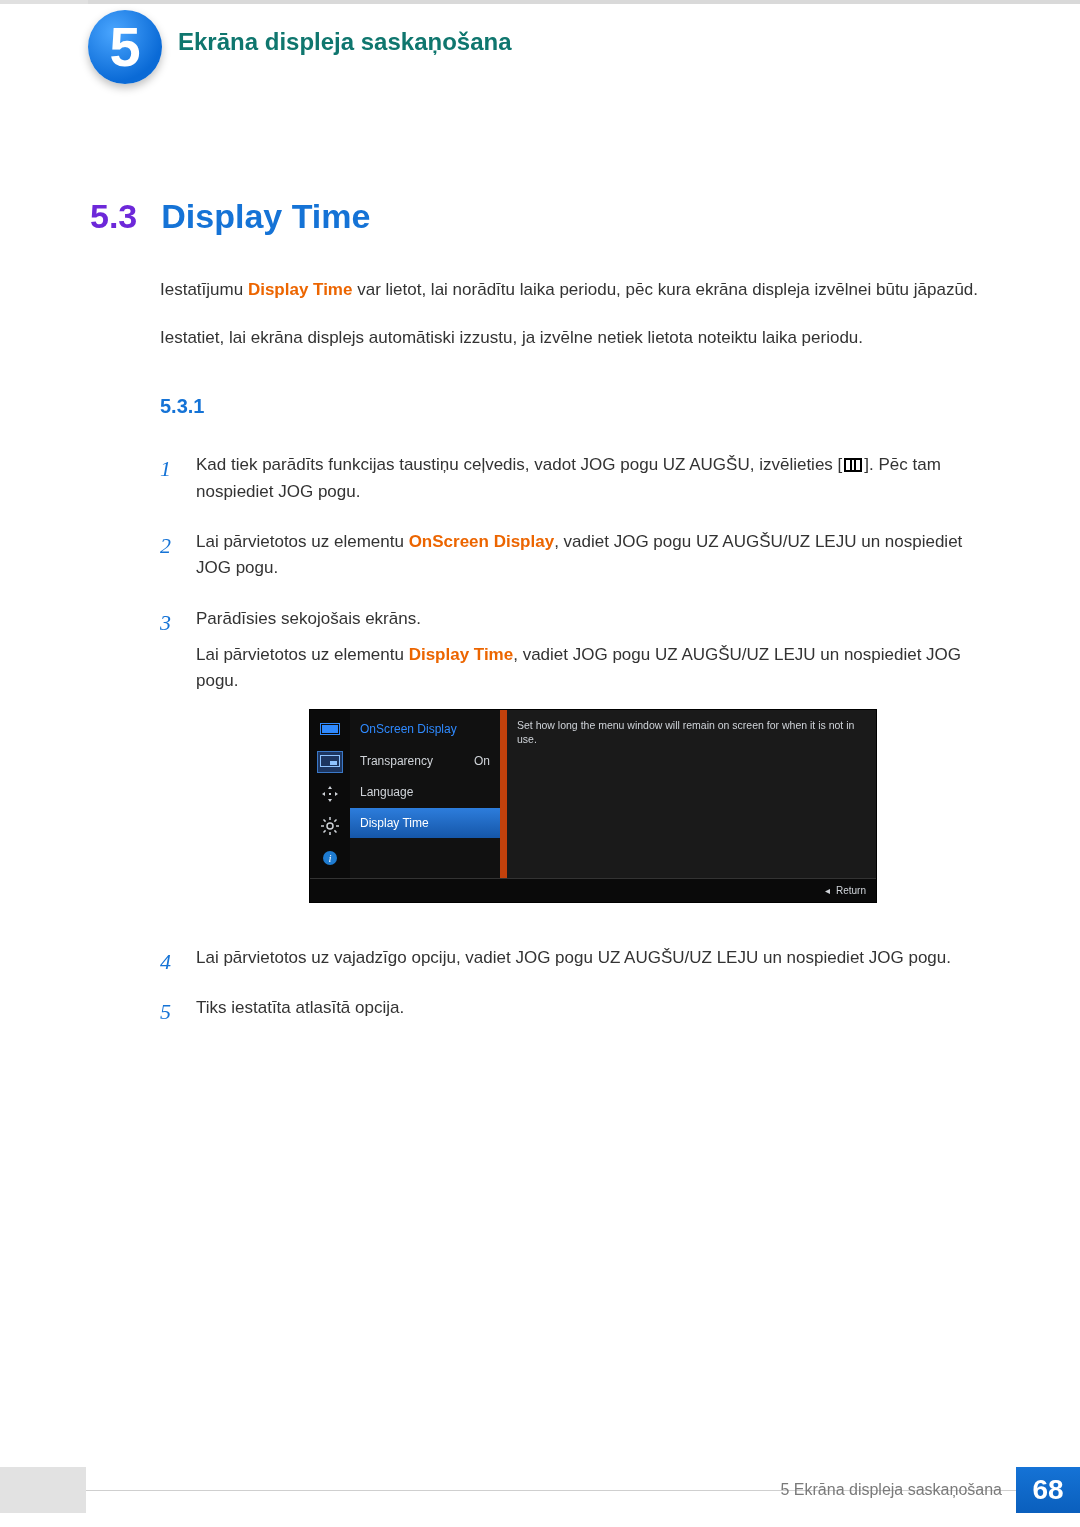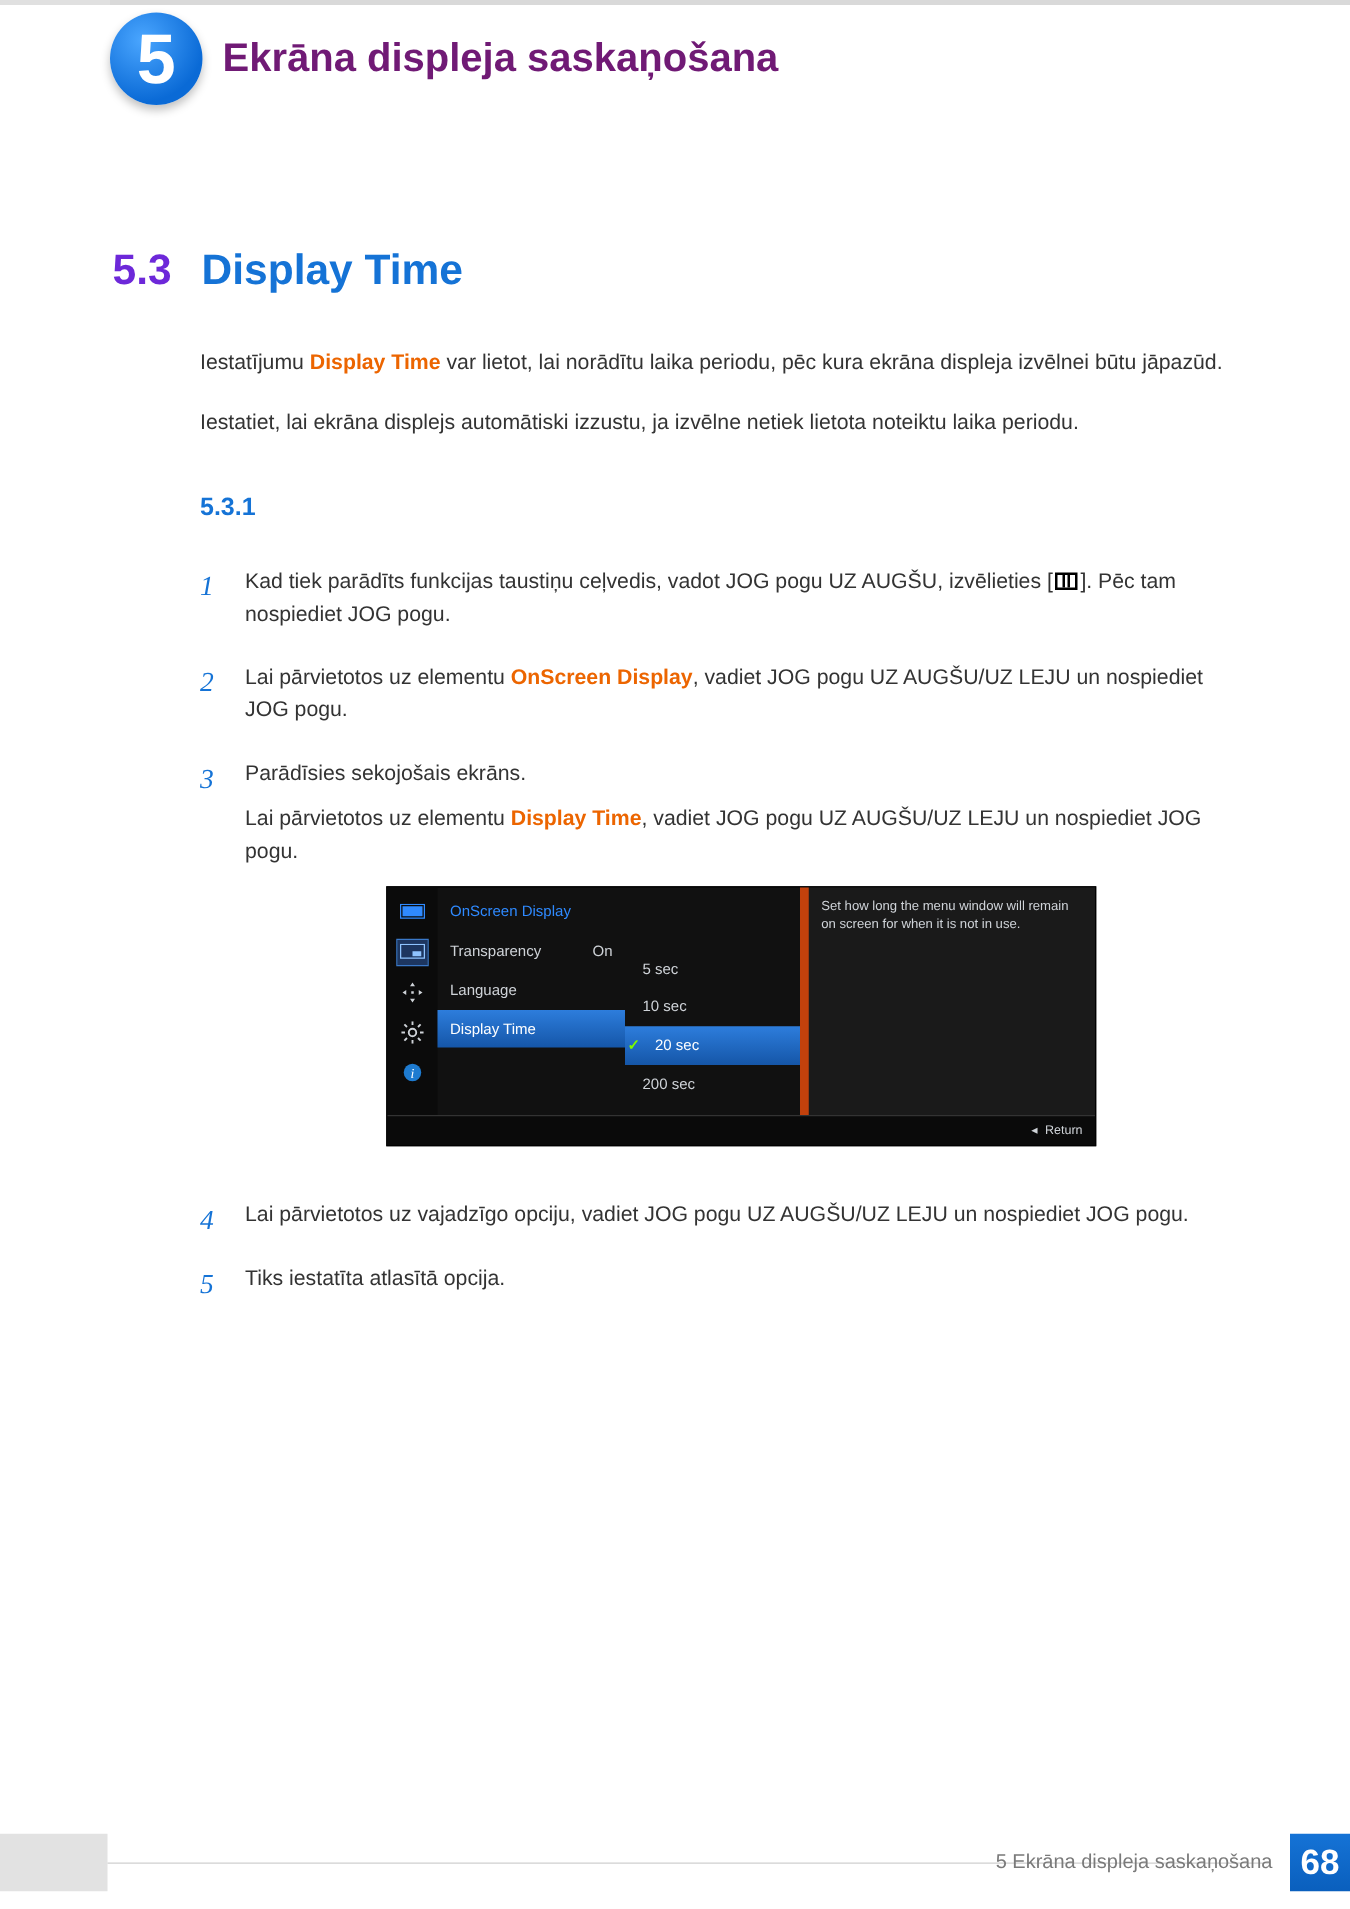--- a/index.html
+++ b/index.html
@@ -36,22 +36,22 @@
     color: #fff;
     font-size: 56px;
     font-weight: 700;
     line-height: 74px;
     text-align: center;
   }
   .chapter-title {
     position: absolute;
     left: 178px;
     top: 28px;
-    font-size: 32px;
-    color: #701a75;
+    font-size: 24px;
+    color: #0f766e;
     font-weight: 600;
   }
   .content {
     position: absolute;
     top: 190px;
     left: 90px;
     width: 900px;
     font-size: 17px;
     color: #333;
     line-height: 1.55;
@@ -180,21 +180,21 @@
     bottom: 14px;
     right: 0;
     display:flex; align-items:center;
   }
   .footer-chapter {
     color:#7a7a7a;
     font-size: 16px;
     padding-right: 14px;
   }
   .footer-page {
-    width: 48px;
+    width: 64px;
     height: 46px;
     background: linear-gradient(#1573d6, #0a5fbd);
     color:#fff;
     font-size: 28px;
     font-weight:700;
     display:flex; align-items:center; justify-content:center;
   }
   .left-gutter {
     position:absolute;
     left:0; bottom:14px;
@@ -307,26 +307,20 @@
                   <span>Transparency</span>
                   <span>On</span>
                 </div>
                 <div class="osd-row">
                   <span>Language</span>
                 </div>
                 <div class="osd-row osd-row-sel">
                   <span>Display Time</span>
                 </div>
               </div>
-              <div class="osd-midcol">
-                <div class="osd-opt"><span>5 sec</span></div>
-                <div class="osd-opt"><span>10 sec</span></div>
-                <div class="osd-opt osd-opt-sel"><span>20 sec</span></div>
-                <div class="osd-opt"><span>200 sec</span></div>
-              </div>
               <div class="osd-right">Set how long the menu window will remain on screen for when it is not in use.</div>
             </div>
           </div>
           <div class="osd-footer">
             <span>◂</span>
             <span>Return</span>
           </div>
         </div>
       </div>
     </li>

